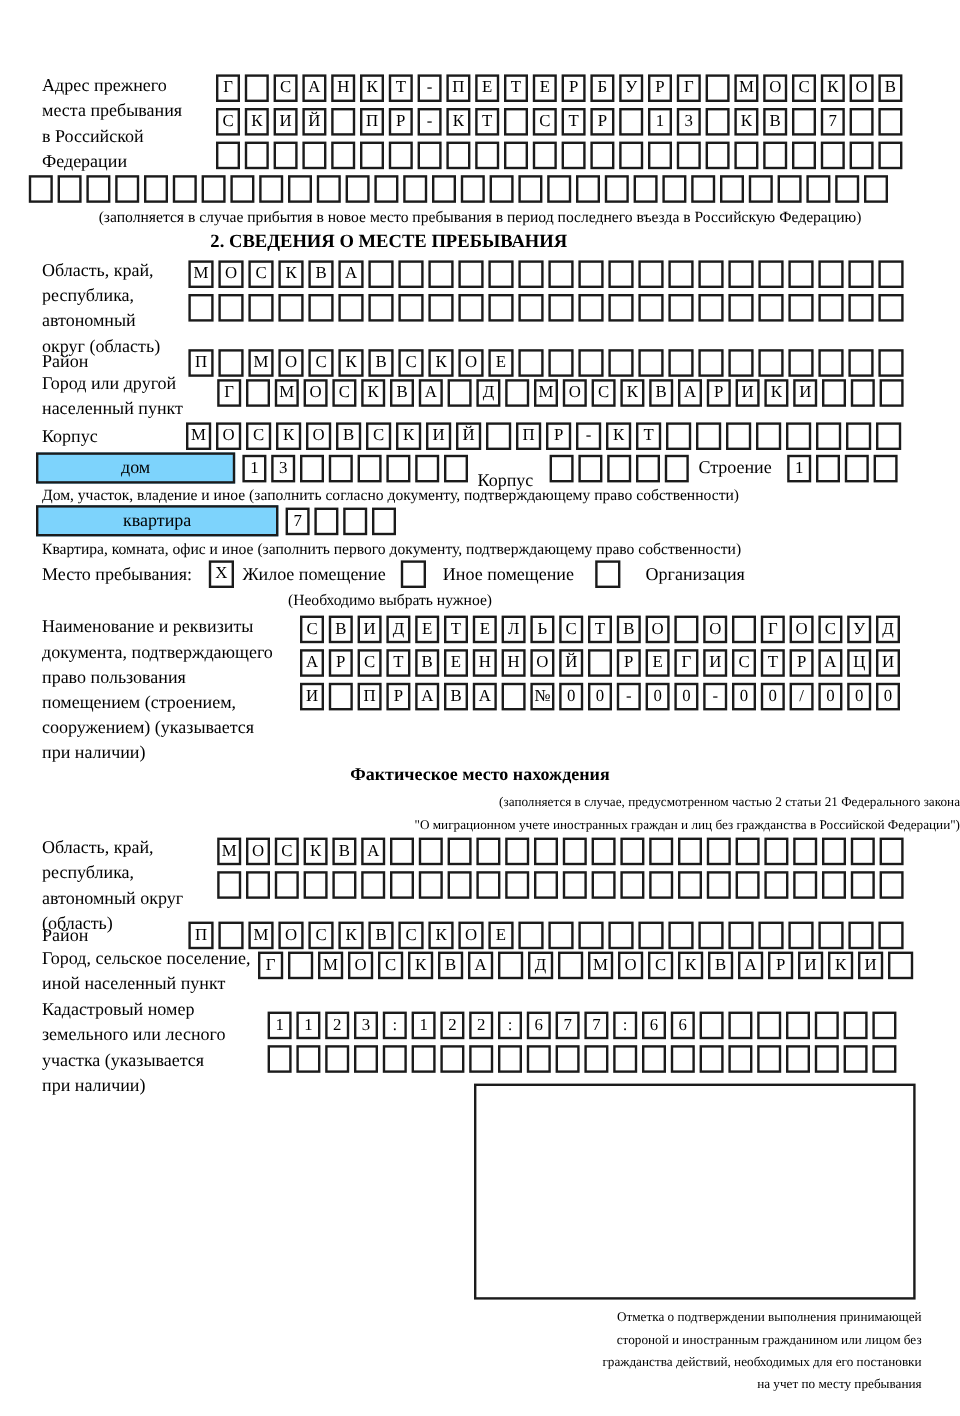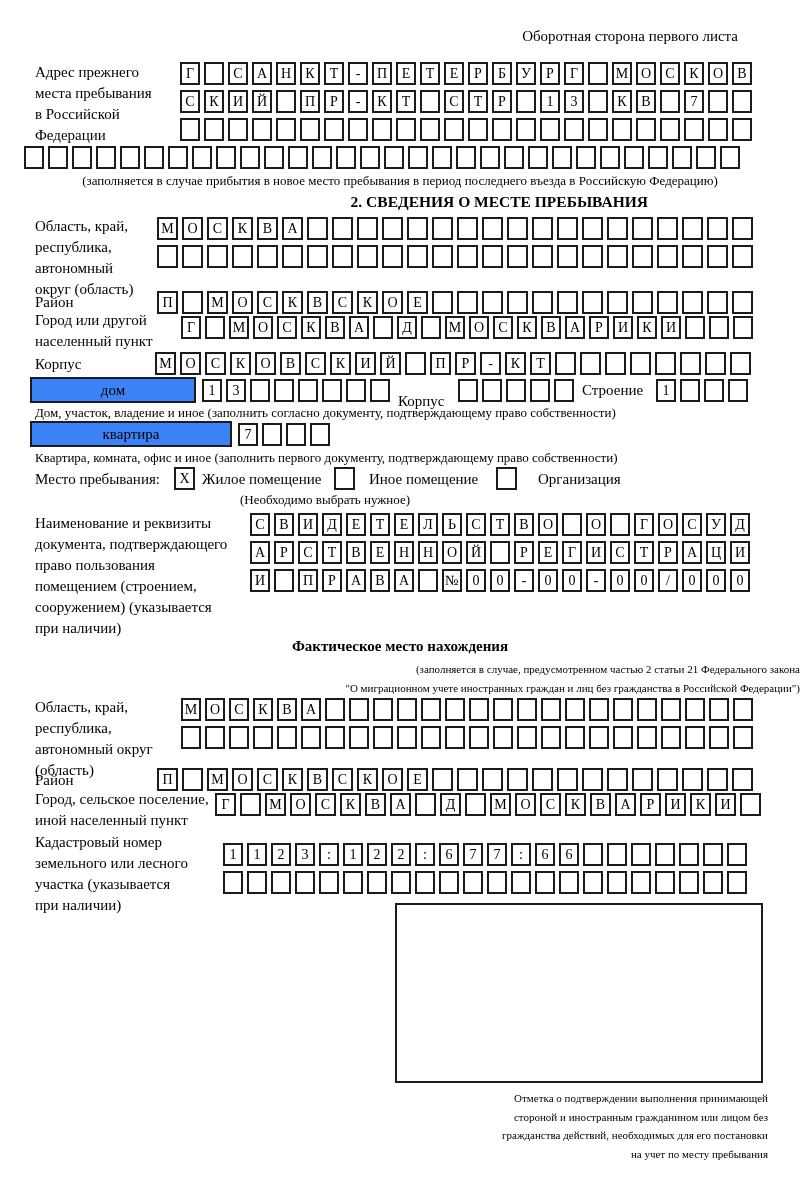--- a/index.html
+++ b/index.html
@@ -10,31 +10,30 @@
   .label { font-size:15px; line-height:21px; white-space:nowrap; }
   .lbl-block div { font-size:15px; line-height:21px; white-space:nowrap;font-family:Liberation Serif, serif; }
   .cap { font-size:13px; white-space:nowrap; }
   .hdr { font-weight:700; font-size:15.5px; text-align:center; }
   .center { text-align:center; }
   .boxrow { display:flex; gap:4px; }
   .boxrow .cell { width:20px; height:23px; border:2px solid #1b1b1b; background:#fff;
     display:flex; align-items:center; justify-content:center;
     font-size:14px; line-height:1; flex:0 0 auto; }
   .boxrow.p25 .cell { width:21px; }
-  .fieldbox { border:2px solid #1b1b1b; background:#3b82f6; display:flex; align-items:center; justify-content:center; font-size:15px; }
+  .fieldbox { border:2px solid #1b1b1b; background:#7dd3fc; display:flex; align-items:center; justify-content:center; font-size:15px; }
   .check { width:21px; height:23px; border:2px solid #1b1b1b; display:flex; align-items:center; justify-content:center; font-size:14px; }
   .stamp { border:2px solid #1b1b1b; background:#fff; }
   .note-lines div { font-size:11px; line-height:18.5px; text-align:right; }
 </style>
 </head>
 <body>
 
 <div class="page">
 
-  <div class="abs label" style="top:26px; right:62px;">Оборотная сторона первого листа</div>
 
   <div class="abs lbl-block" style="left:35px; top:62px;">
     <div>Адрес прежнего</div>
     <div>места пребывания</div>
     <div>в Российской</div>
     <div>Федерации</div>
   </div>
   <div class="abs boxrow" style="left:180px; top:62px;">
       <span class="cell">Г</span>
       <span class="cell"></span>
@@ -140,21 +139,21 @@
       <span class="cell"></span>
       <span class="cell"></span>
       <span class="cell"></span>
       <span class="cell"></span>
       <span class="cell"></span>
       <span class="cell"></span>
       <span class="cell"></span>
     </div>
   <div class="abs cap center" style="left:0; top:173px; width:800px;">(заполняется в случае прибытия в новое место пребывания в период последнего въезда в Российскую Федерацию)</div>
 
-  <div class="abs hdr" style="left:0; top:193px; width:648px;text-align:right;">2. СВЕДЕНИЯ О МЕСТЕ ПРЕБЫВАНИЯ</div>
+  <div class="abs hdr" style="left:0; top:193px; width:648px;">2. СВЕДЕНИЯ О МЕСТЕ ПРЕБЫВАНИЯ</div>
 
   <div class="abs lbl-block" style="left:35px; top:216px;">
     <div>Область, край,</div>
     <div>республика,</div>
     <div>автономный</div>
     <div>округ (область)</div>
   </div>
   <div class="abs boxrow p25" style="left:157px; top:217px;">
       <span class="cell">М</span>
       <span class="cell">О</span>

